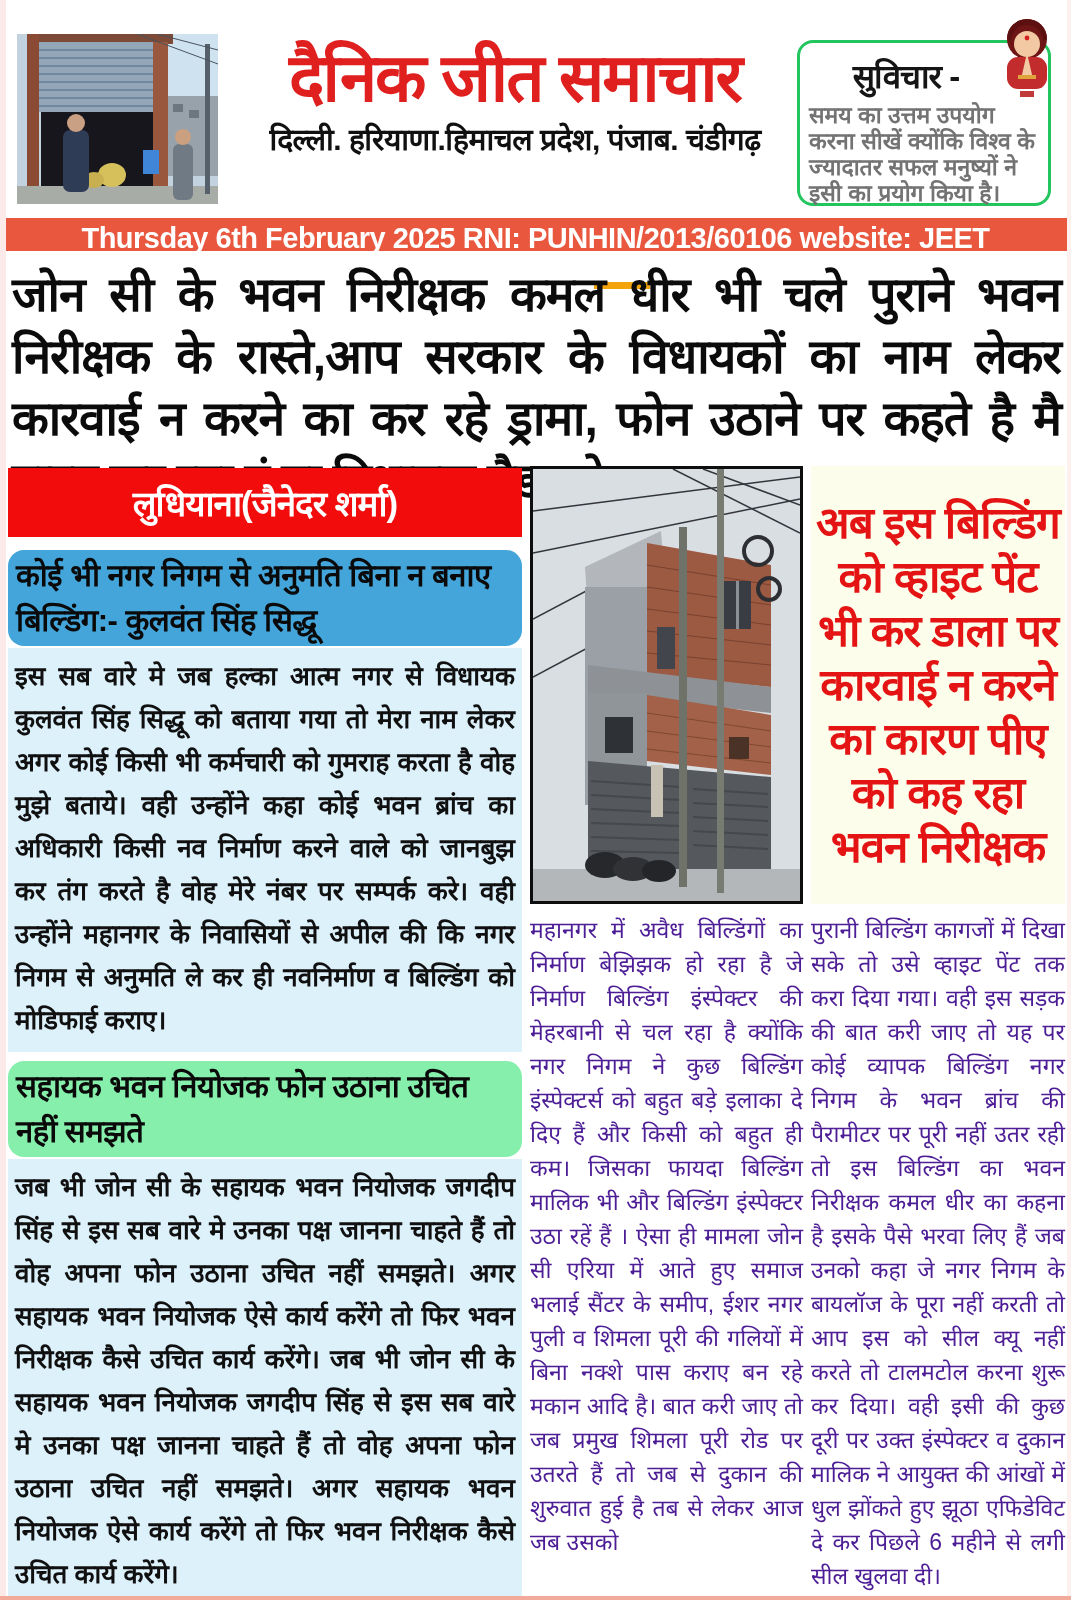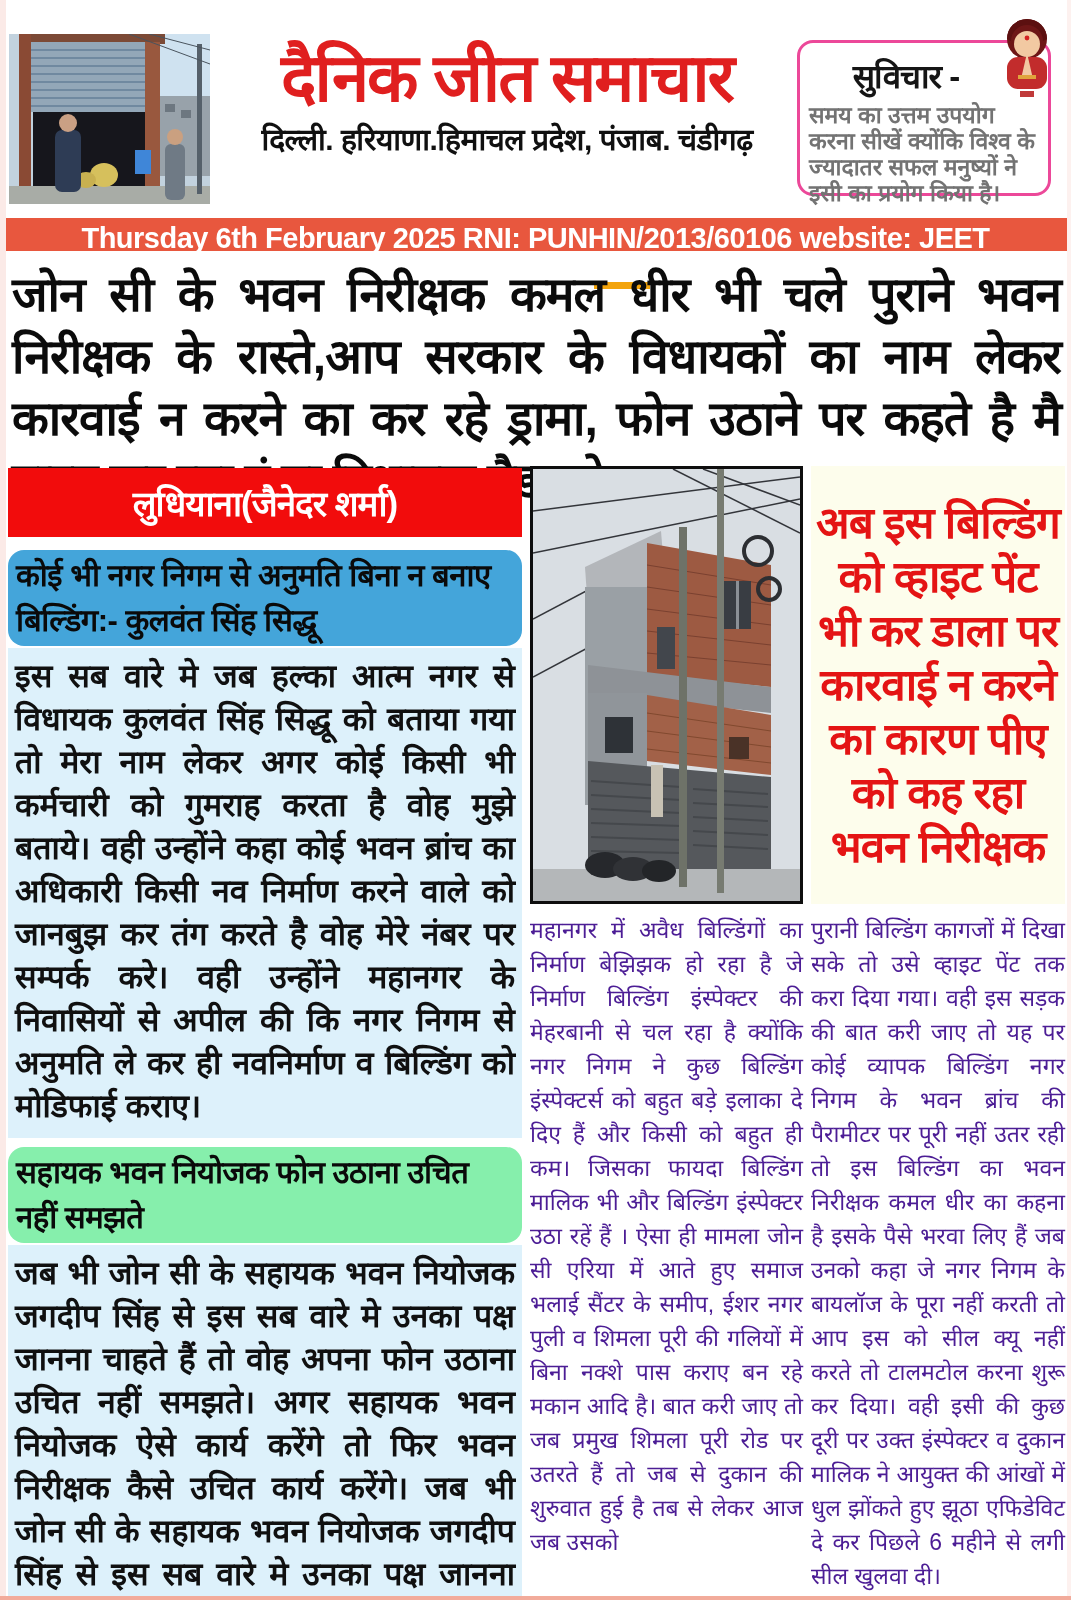--- a/index.html
+++ b/index.html
@@ -6,33 +6,33 @@
   .page{
     position:relative;width:1071px;height:1600px;margin:0 auto;
     background:#ffffff;overflow:hidden;
     font-family:"Liberation Sans",sans-serif;color:#111;
   }
   .page::before{content:"";position:absolute;left:0;top:0;bottom:0;width:6px;background:#fbeae7;z-index:5;}
   .page::after{content:"";position:absolute;right:0;top:0;bottom:0;width:4px;background:#fdf1ef;z-index:5;}
   .bottom-rule{position:absolute;left:0;right:0;bottom:0;height:4px;background:#f2ab9b;z-index:6;}
 
   
-  .masthead{position:absolute;top:28px;left:0;right:0;height:188px;}
+  .masthead{position:absolute;top:28px;left:8px;right:0;height:188px;}
   .logo-photo{position:absolute;left:9px;top:6px;width:201px;height:170px;overflow:hidden;}
   .logo-photo svg{display:block;}
   .title-wrap{position:absolute;left:213px;top:0;width:588px;text-align:center;}
   .np-title{
     margin:14px 0 4px;font-size:67px;line-height:72px;font-weight:900;
     color:#e01f1f;letter-spacing:-2px;white-space:nowrap;
   }
   .np-subtitle{font-size:30px;font-weight:700;color:#101010;letter-spacing:-0.5px;}
   .suvichar{
     position:absolute;right:20px;top:12px;width:230px;height:140px;
-    border:3px solid #ec4899;border-radius:16px;background:#fff;
-    padding:8px 9px 2px;
+    border:3px solid #22c55e;border-radius:16px;background:#fff;
+    padding:8px 9px 12px;
   }
   .suvichar-head{
     text-align:center;font-size:33px;font-weight:800;color:#151515;
     margin:2px 36px 4px 0;letter-spacing:-1px;
   }
   .pray-icon{position:absolute;top:-26px;right:-8px;width:58px;height:86px;}
   .suvichar-quote{
     margin:4px 0 0;font-size:23px;line-height:26px;font-weight:700;
     color:#737373;text-align:left;
   }
@@ -62,21 +62,21 @@
     background:#f20c0c;color:#fff;font-size:35px;font-weight:800;
     text-align:center;padding:11px 0;margin:4px 0 13px;letter-spacing:-1px;
   }
   .subhead{
     color:#0a0a0a;font-size:31px;line-height:45px;font-weight:800;
     padding:3px 8px;letter-spacing:-0.5px;border-radius:16px;
   }
   .subhead-1{background:#44a5da;}
   .subhead-2{background:#86efac;margin-top:9px;}
   .body-bold{
-    background:#ddf1fb;font-size:32px;line-height:43px;font-weight:700;
+    background:#ddf1fb;font-size:26px;line-height:43px;font-weight:700;
     color:#101010;text-align:justify;margin:2px 0 0;padding:7px 7px 10px;
   }
 
   .photo{
     margin:2px 0 0;border:3px solid #0e0e0e;width:267px;height:432px;
     background:#d9dee3;overflow:hidden;
   }
   .photo svg{display:block;}
   .body-reg{
     font-size:23px;line-height:34px;font-weight:500;color:#4c1d95;

